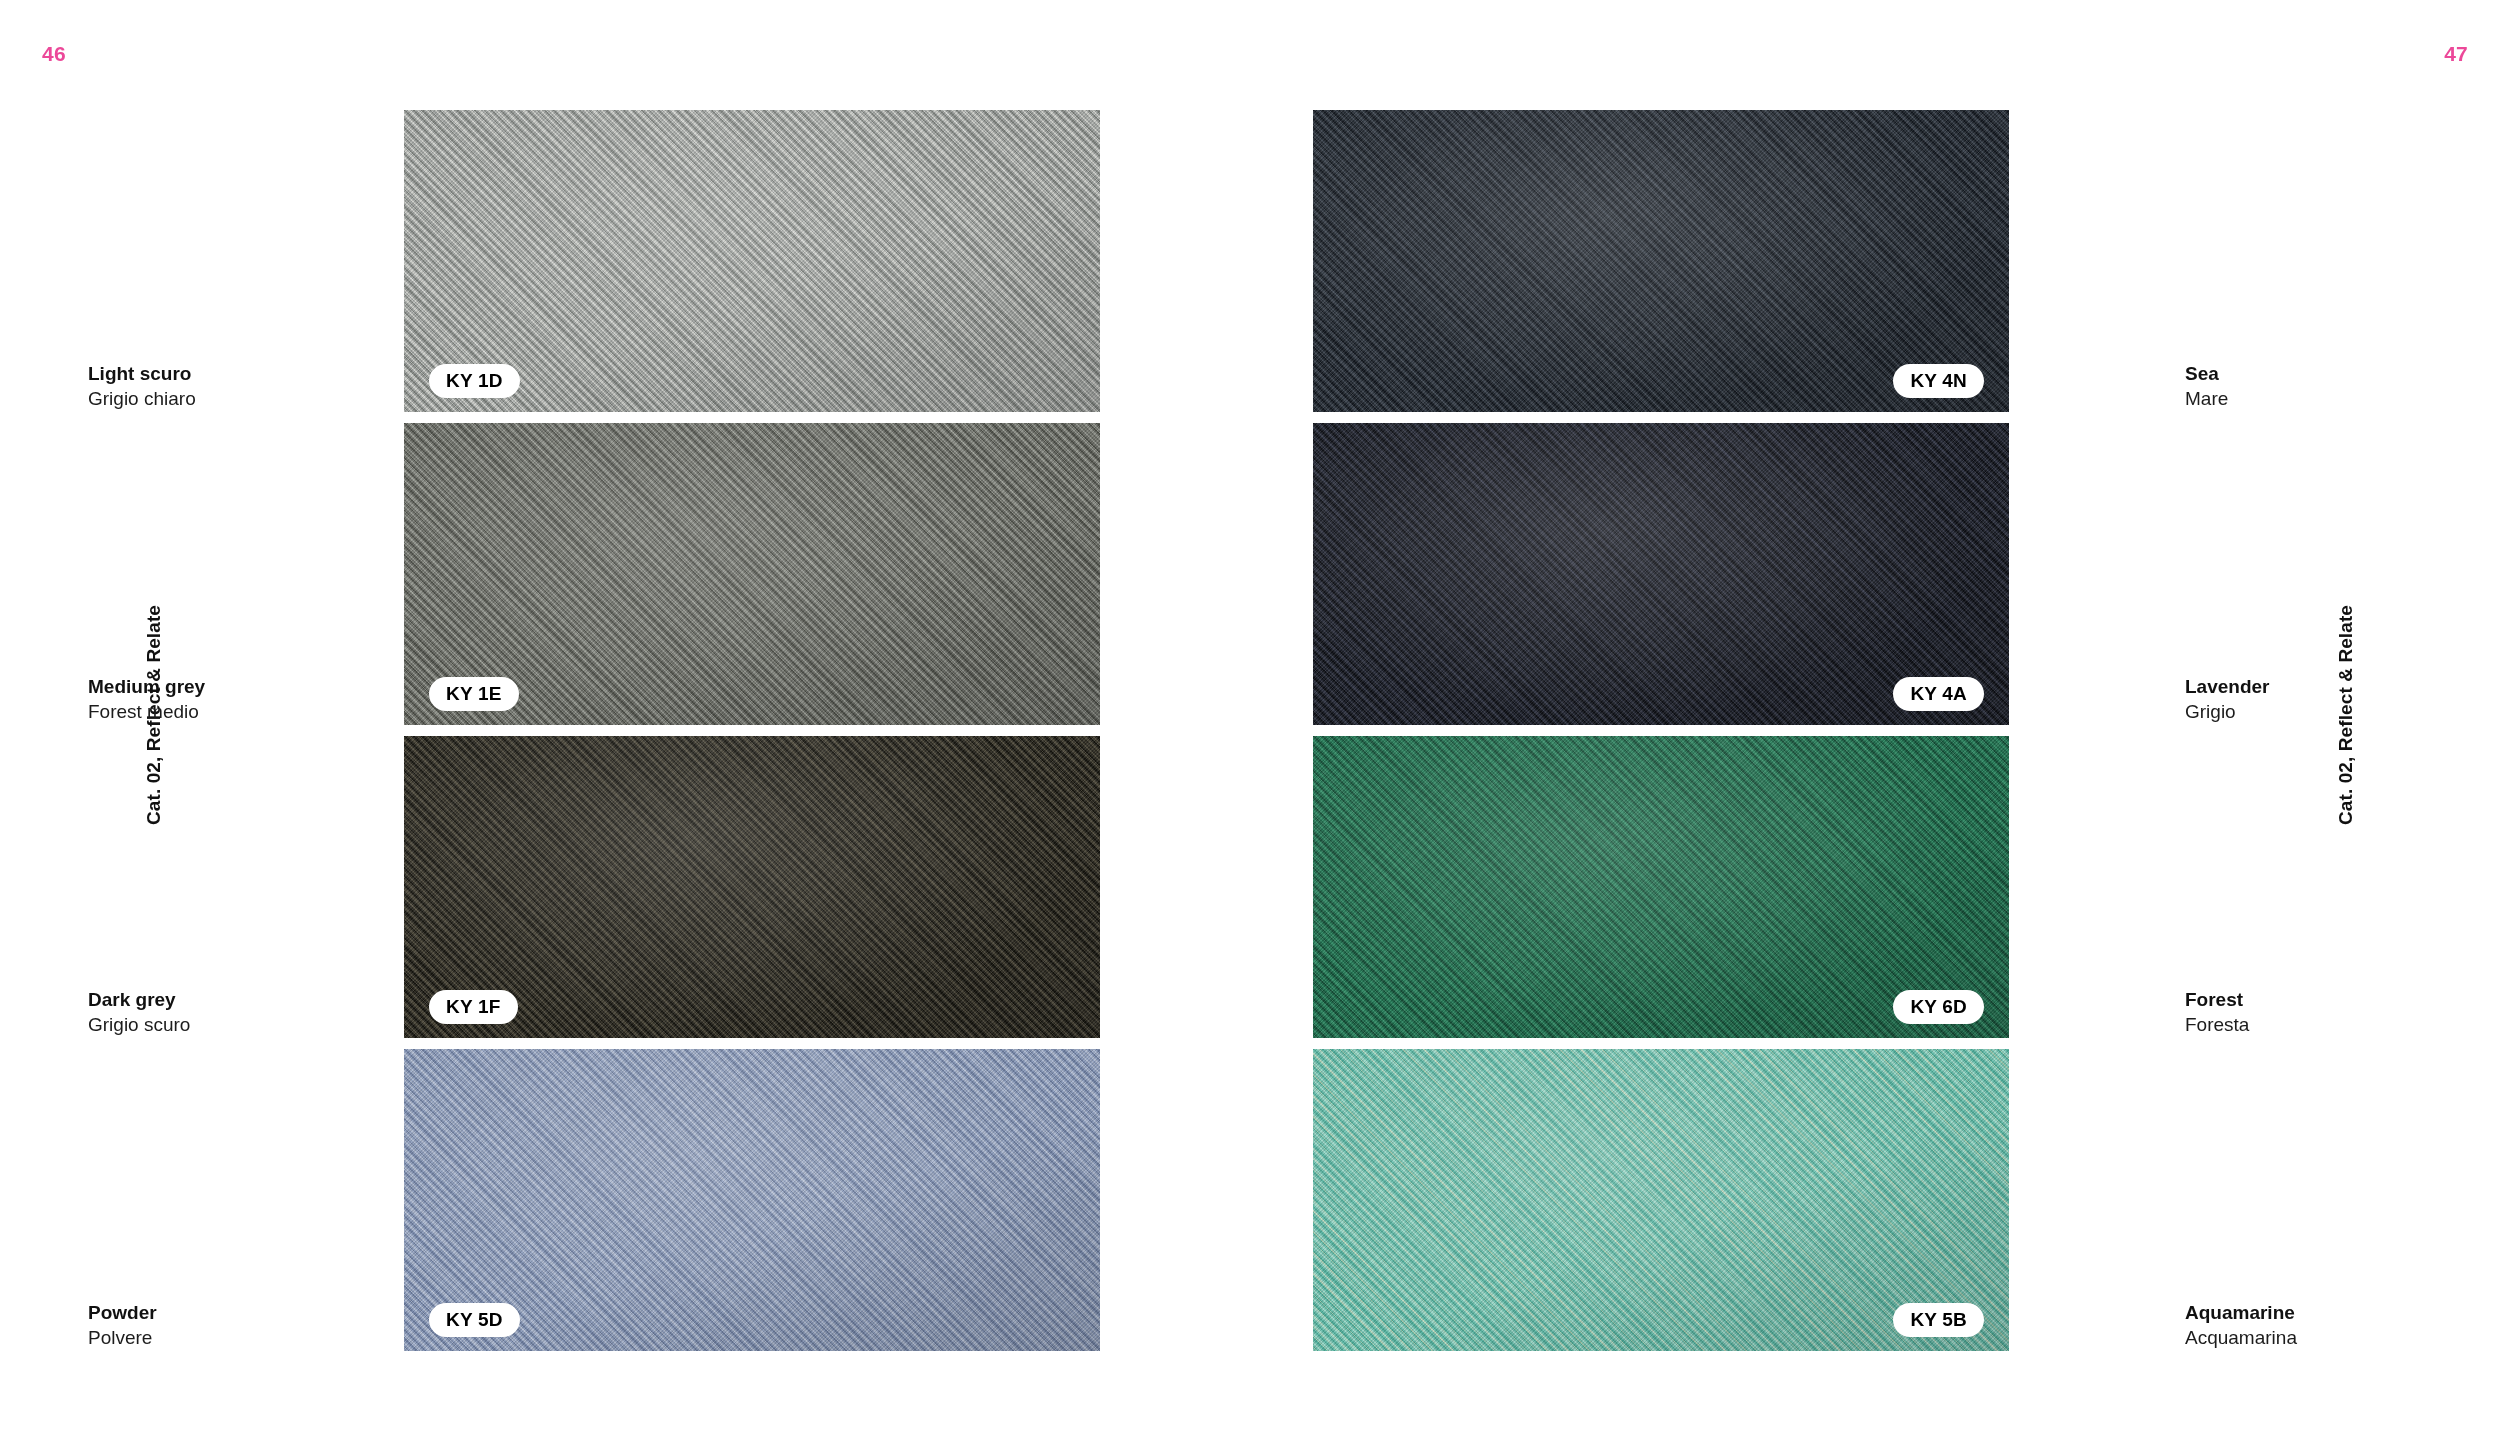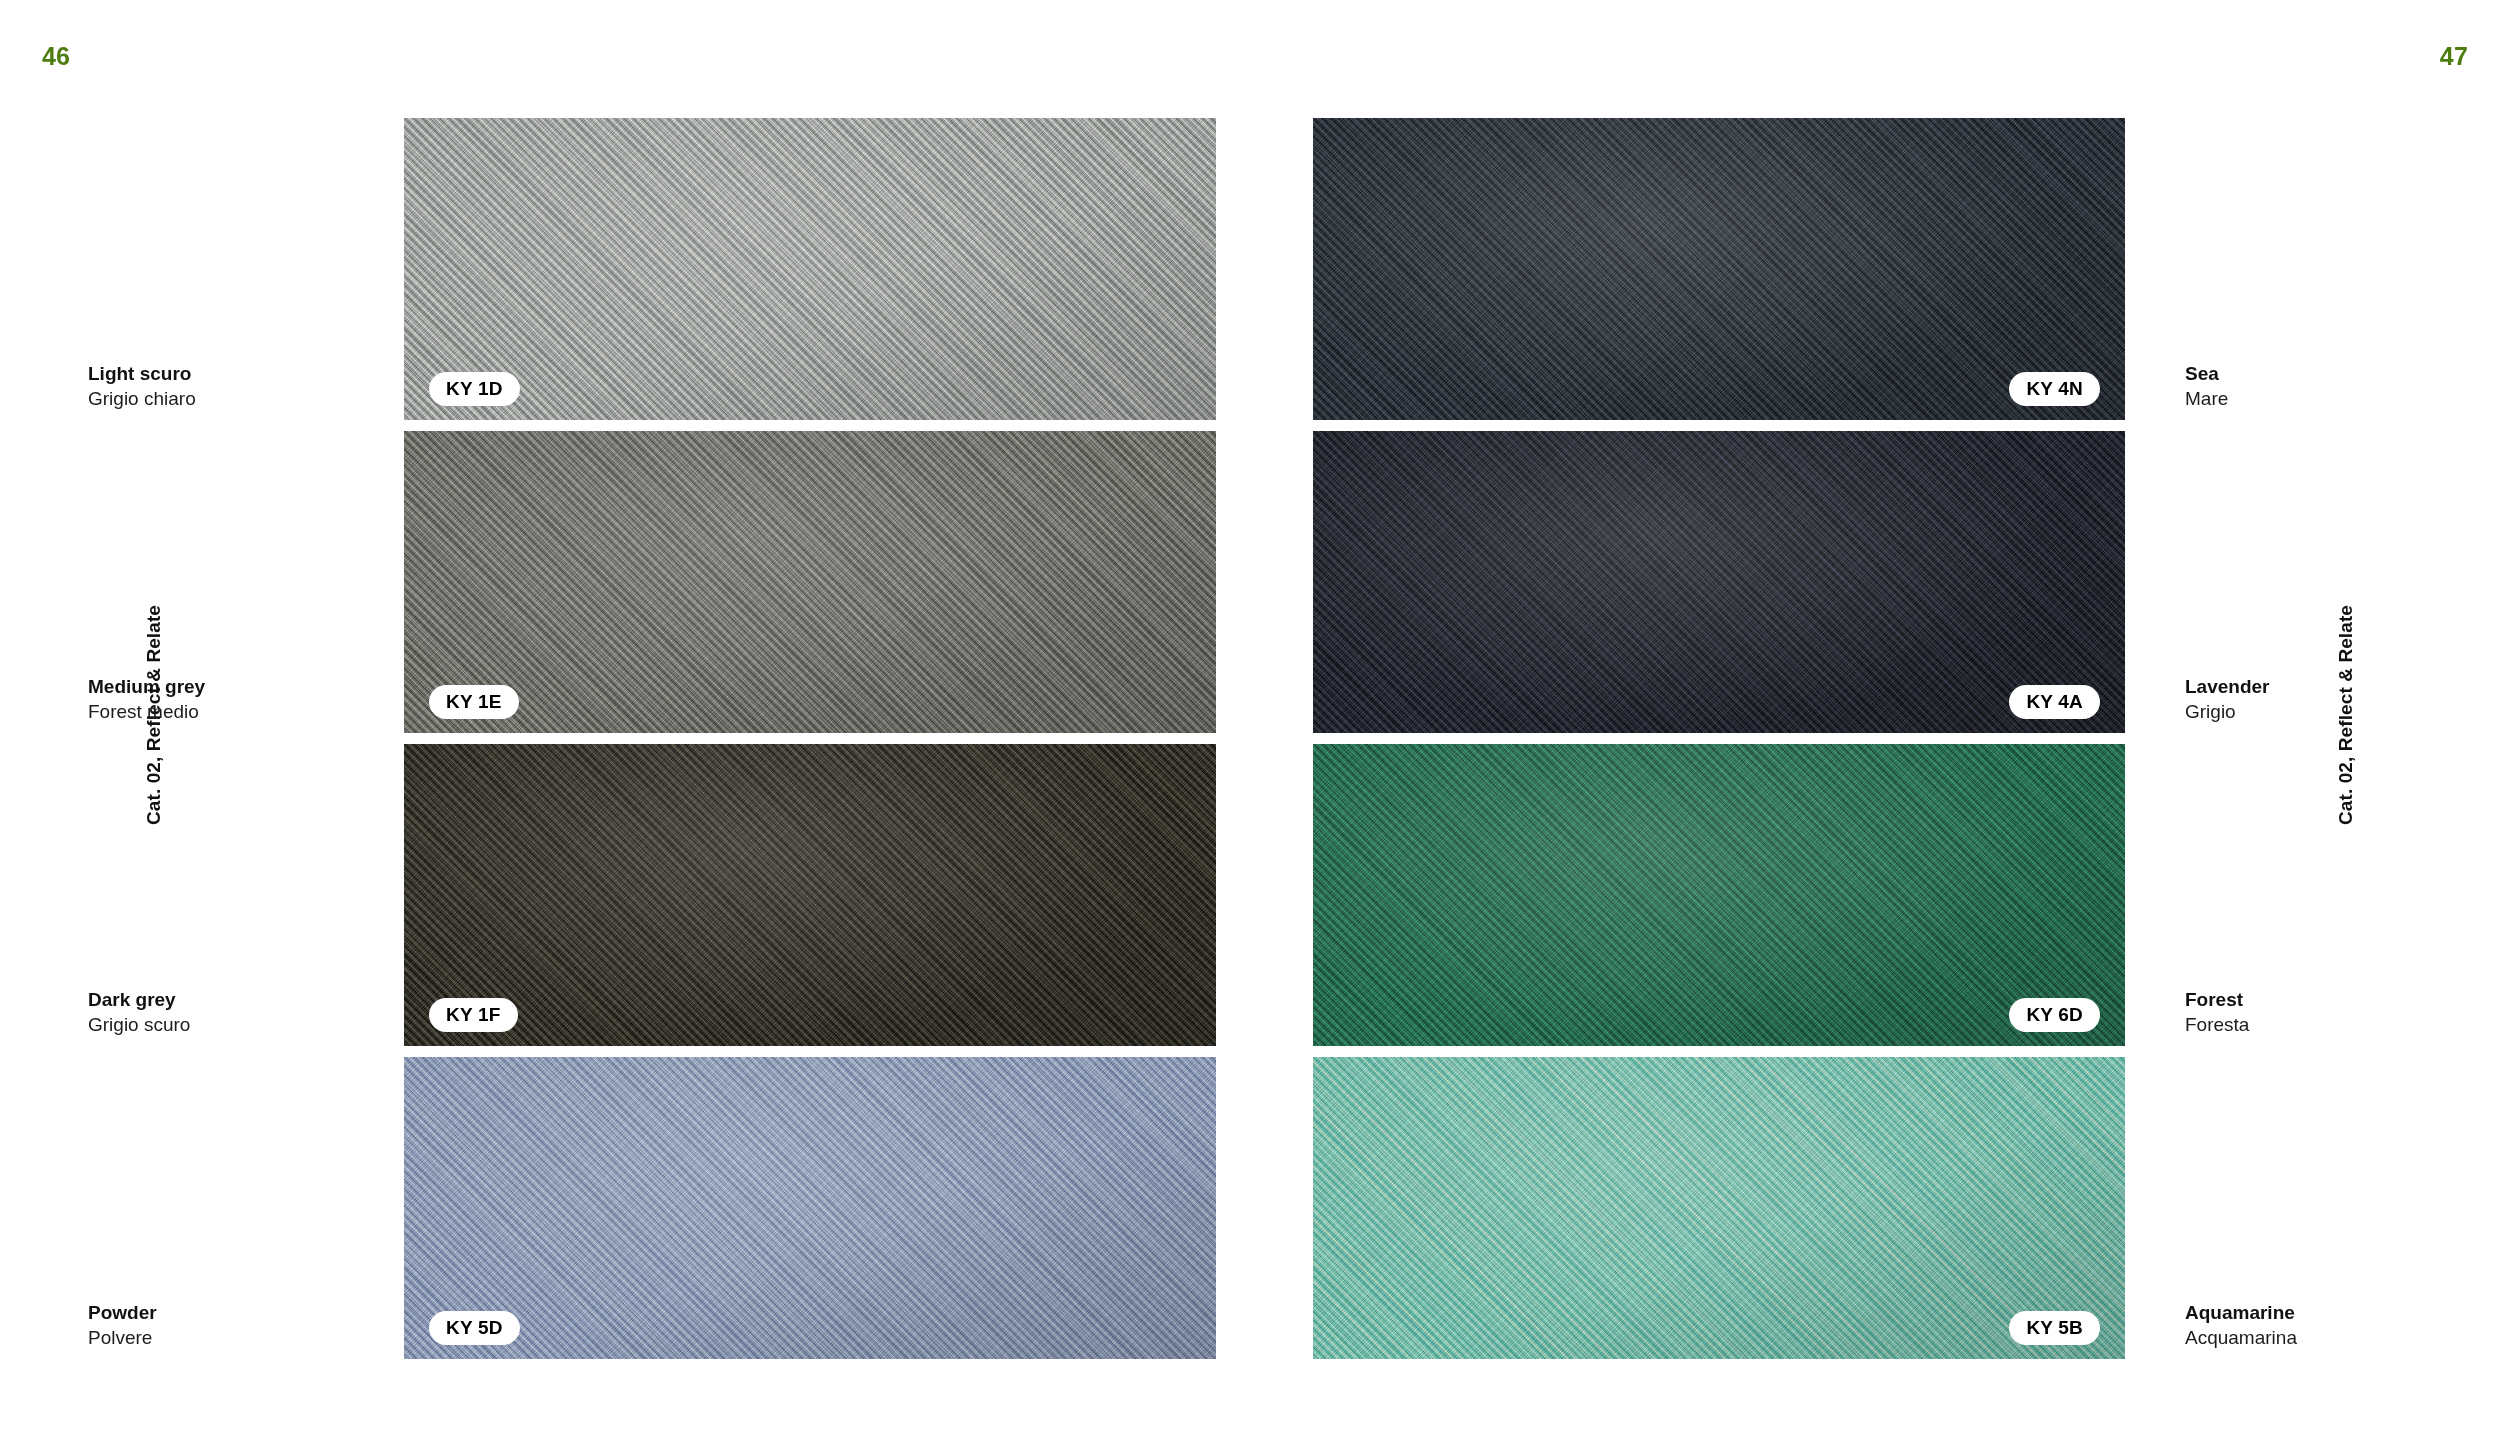--- a/index.html
+++ b/index.html
@@ -13,23 +13,23 @@
     position: relative;
     overflow: hidden;
     font-family: "Liberation Sans", sans-serif;
     -webkit-font-smoothing: antialiased;
   }
 
   
   .page-num {
     position: absolute;
     top: 42px;
-    font-size: 25px;
-    font-weight: bold;
-    color: #4d7c0f;
+    font-size: 21px;
+    font-weight: bold;
+    color: #ec4899;
     letter-spacing: 0.2px;
   }
   .page-num-left  { left: 42px; }
   .page-num-right { right: 32px; }
 
   
   .vertical-head {
     position: absolute;
     top: 50%;
     font-size: 19px;
@@ -62,22 +62,22 @@
   .column-left  { left: 404px; }
   .column-right { left: 1313px; }
 
   .swatch-row {
     position: relative;
     height: 313px;
   }
   .swatch {
     position: absolute;
     left: 0;
-    top: 12px;
-    width: 812px;
+    top: 4px;
+    width: 696px;
     height: 302px;
     overflow: hidden;
     text-align: center;
   }
 
   
   .weave {
     position: absolute;
     inset: 0;
   }

